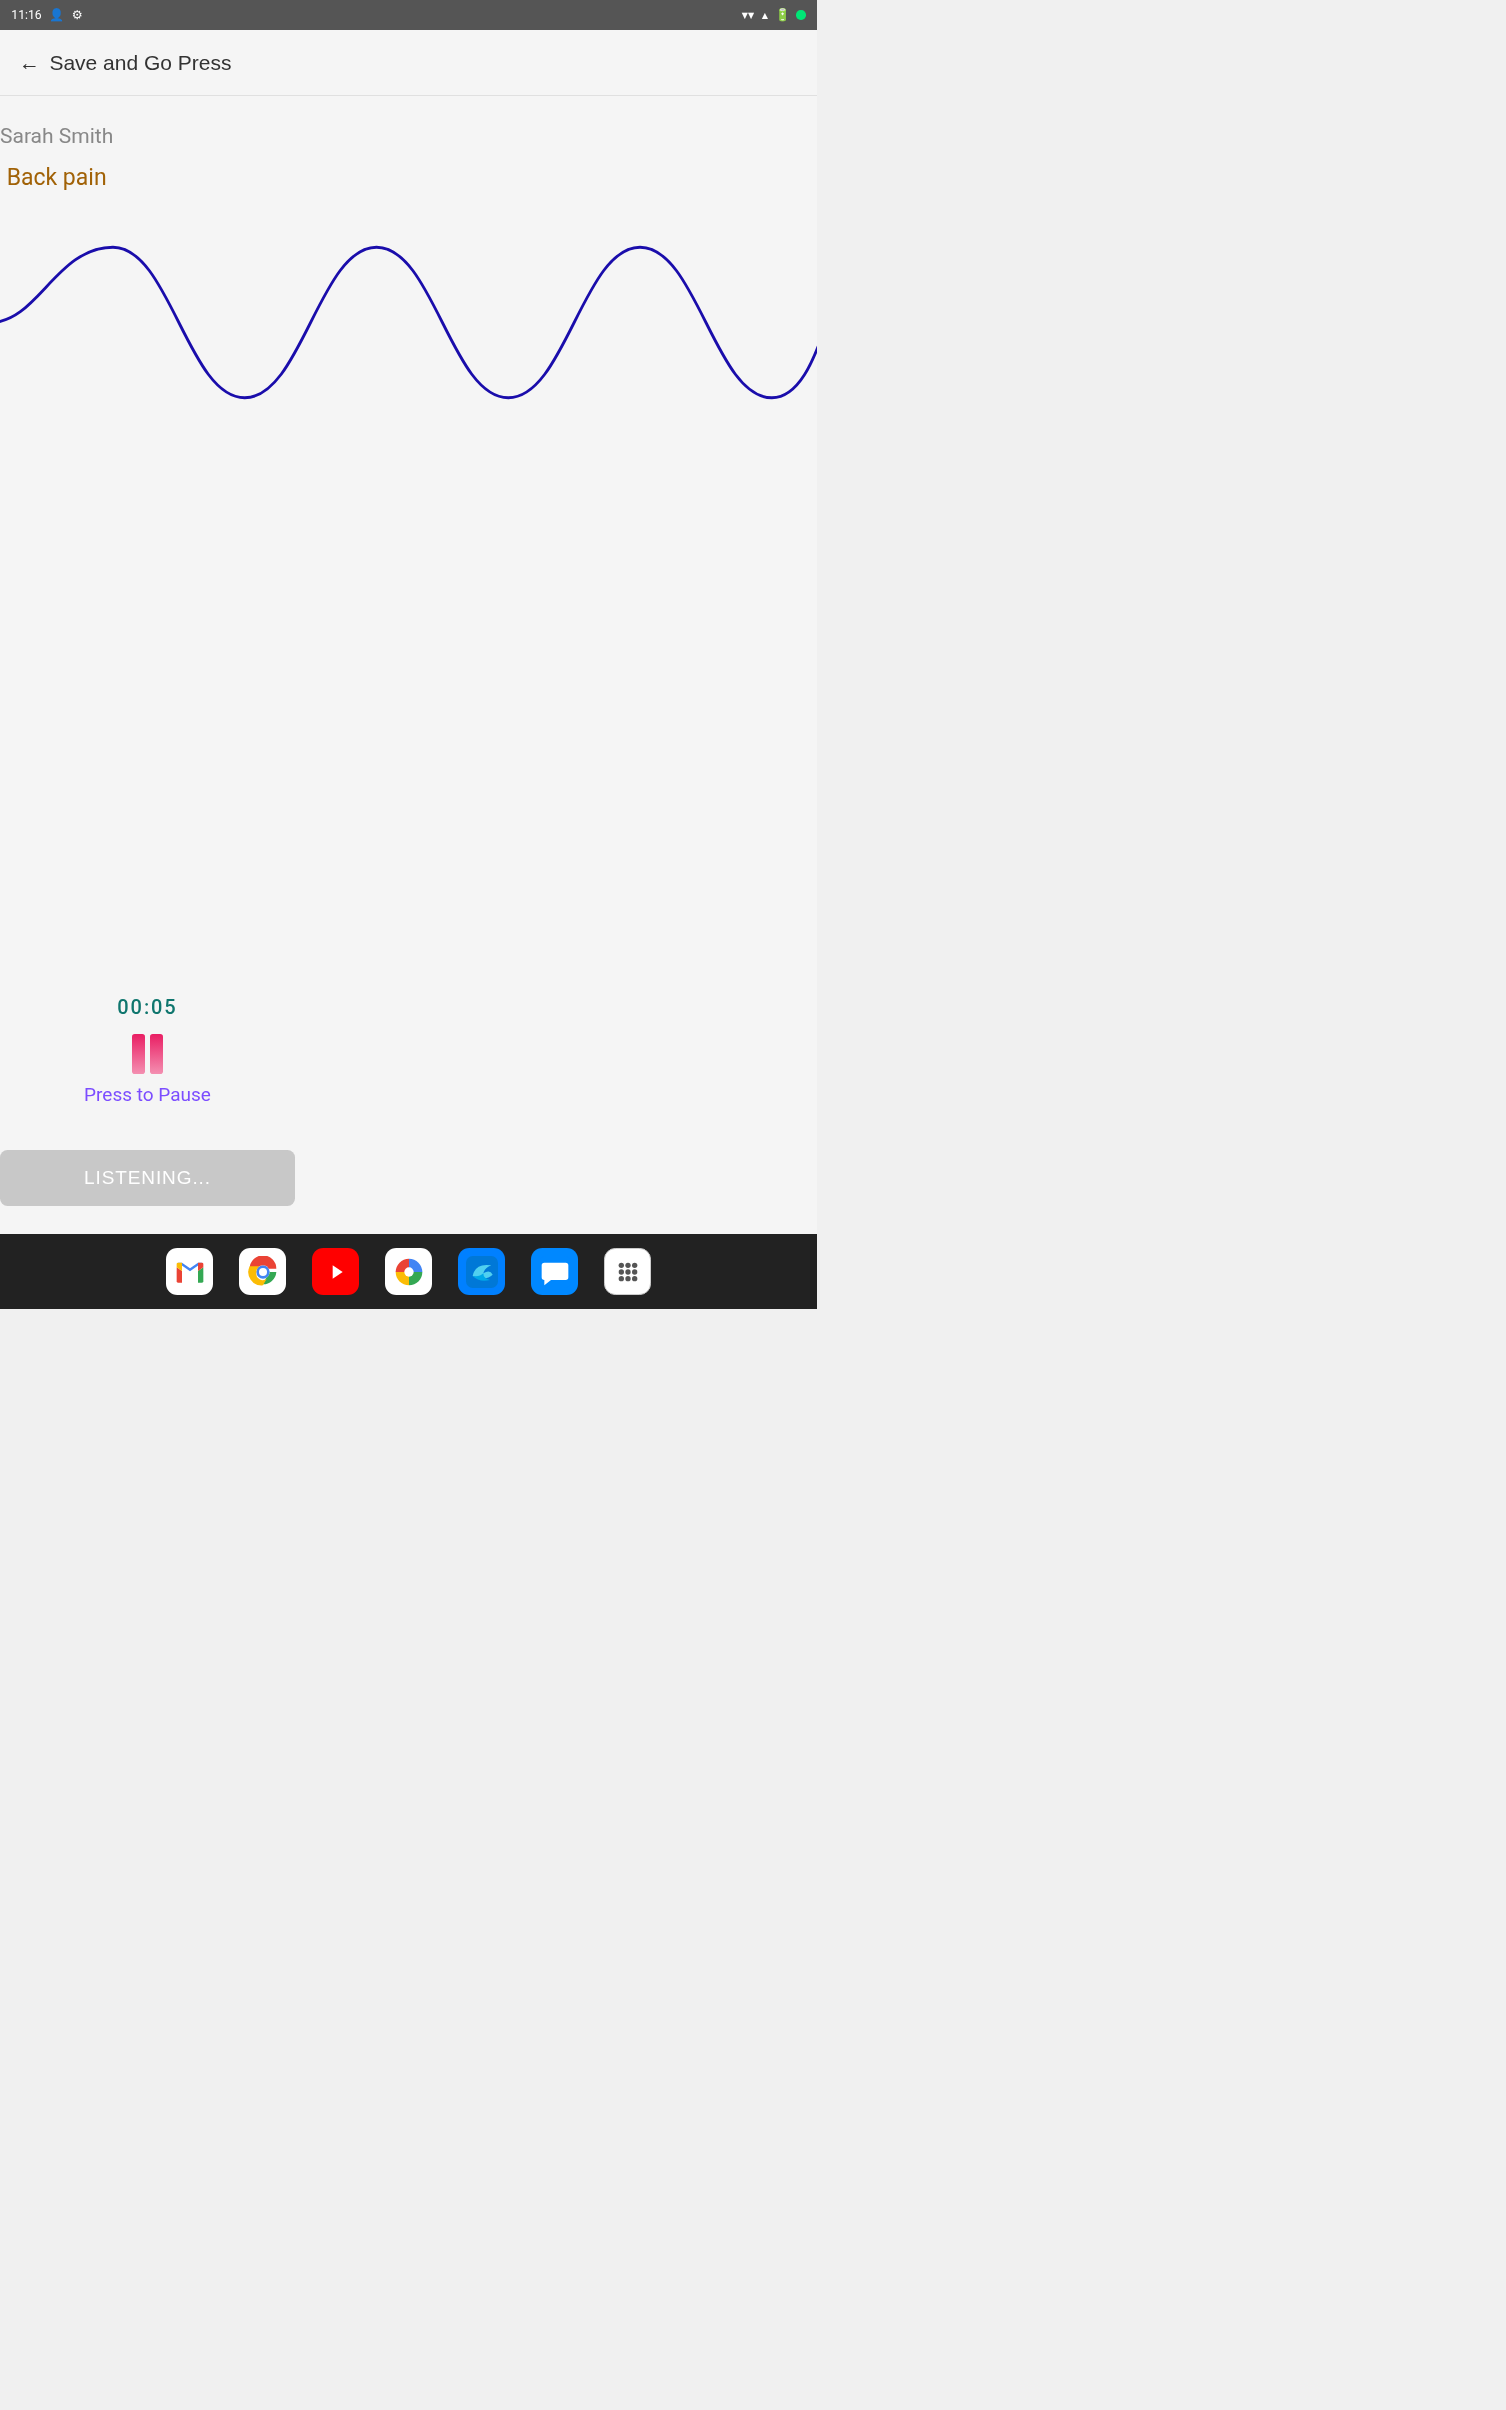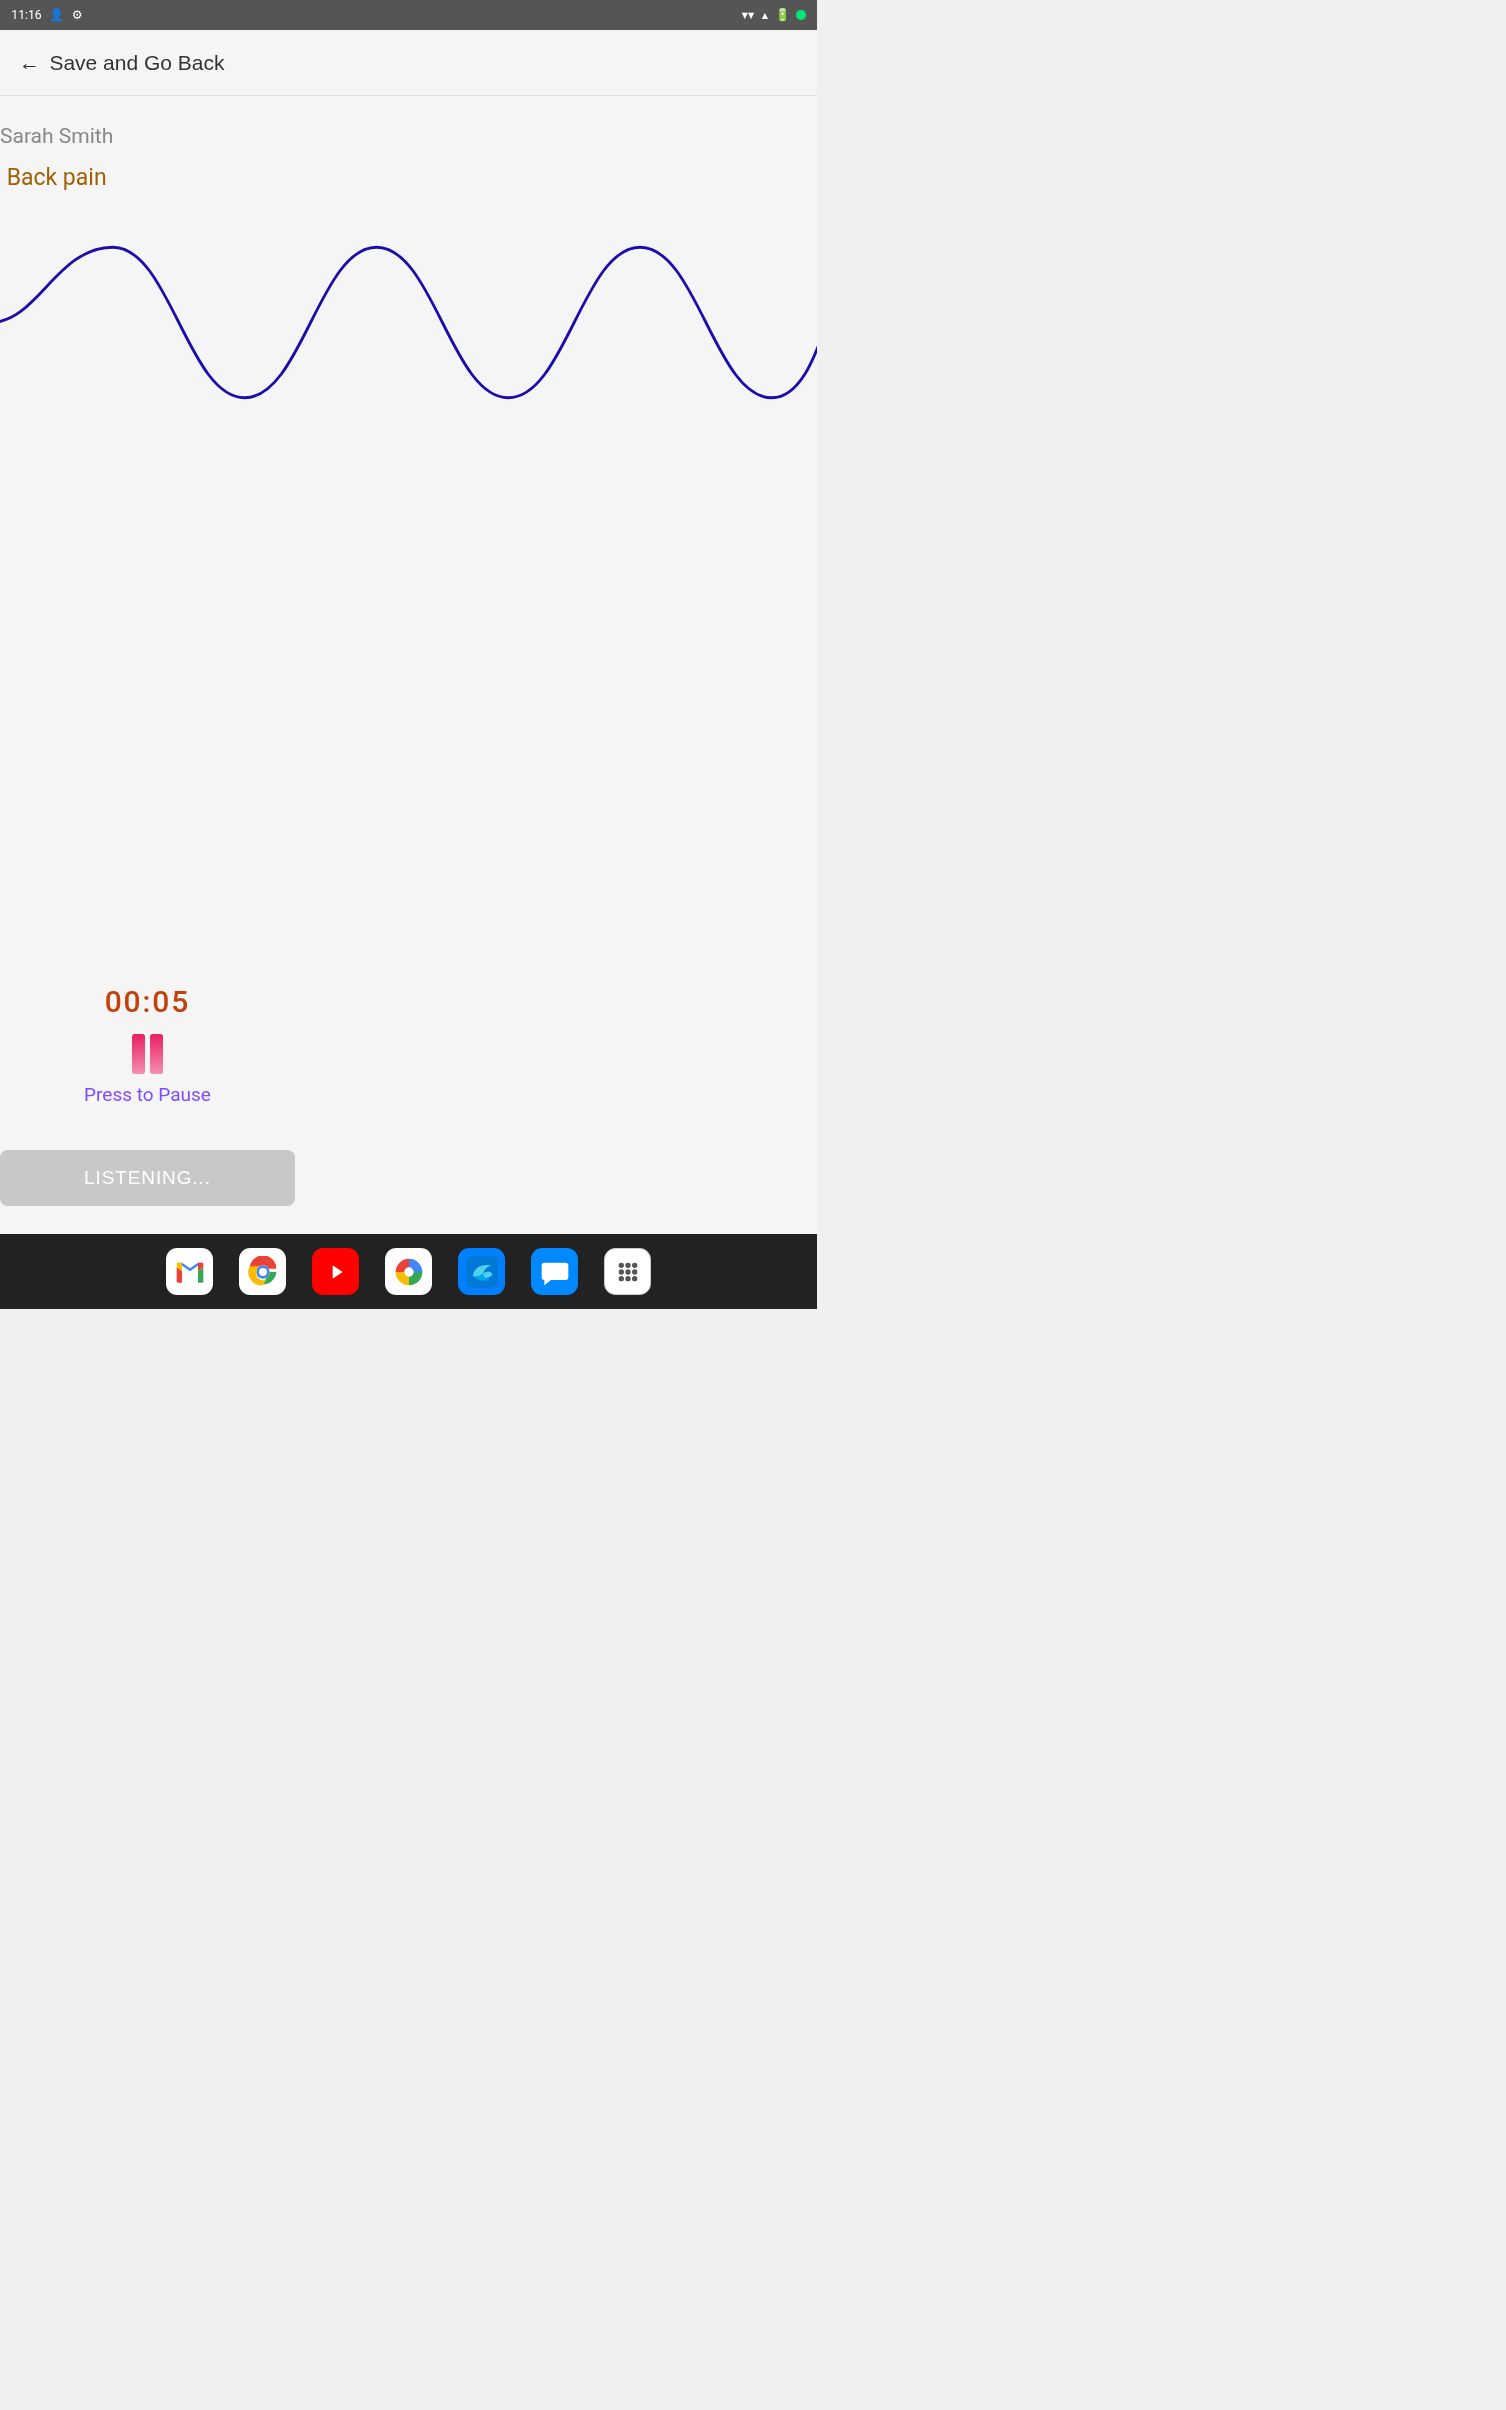--- a/index.html
+++ b/index.html
@@ -104,22 +104,22 @@
     #spacer { flex: 1; }
 
     
     #controls-section {
       display: flex;
       flex-direction: column;
       align-items: center;
       margin-bottom: 28px;
     }
     #timer-display {
-      font-size: 30px;
-      color: #c2410c;
+      font-size: 20px;
+      color: #0f766e;
       font-weight: 500;
       letter-spacing: 1.9px;
       margin-bottom: 15px;
     }
     #pause-button {
       display: flex;
       align-items: center;
       justify-content: center;
       gap: 5.6px;
       cursor: pointer;
@@ -214,21 +214,21 @@
     <span class="wifi-icon">▾▾</span>
     <span class="signal-icon">▲</span>
     <span>🔋</span>
     <div class="status-dot"></div>
   </div>
 </div>
 
 <div id="top-nav">
   <button id="back-button">
     <span id="back-arrow">←</span>
-    <span id="save-go-back-label">Save and Go Back</span>
+    <span id="save-go-back-label">Save and Go Press</span>
   </button>
 </div>
 
 <div id="main-content">
 
   <div id="patient-info">
     <div id="patient-name">Sarah Smith</div>
     <div id="patient-condition">Back pain</div>
   </div>
 

